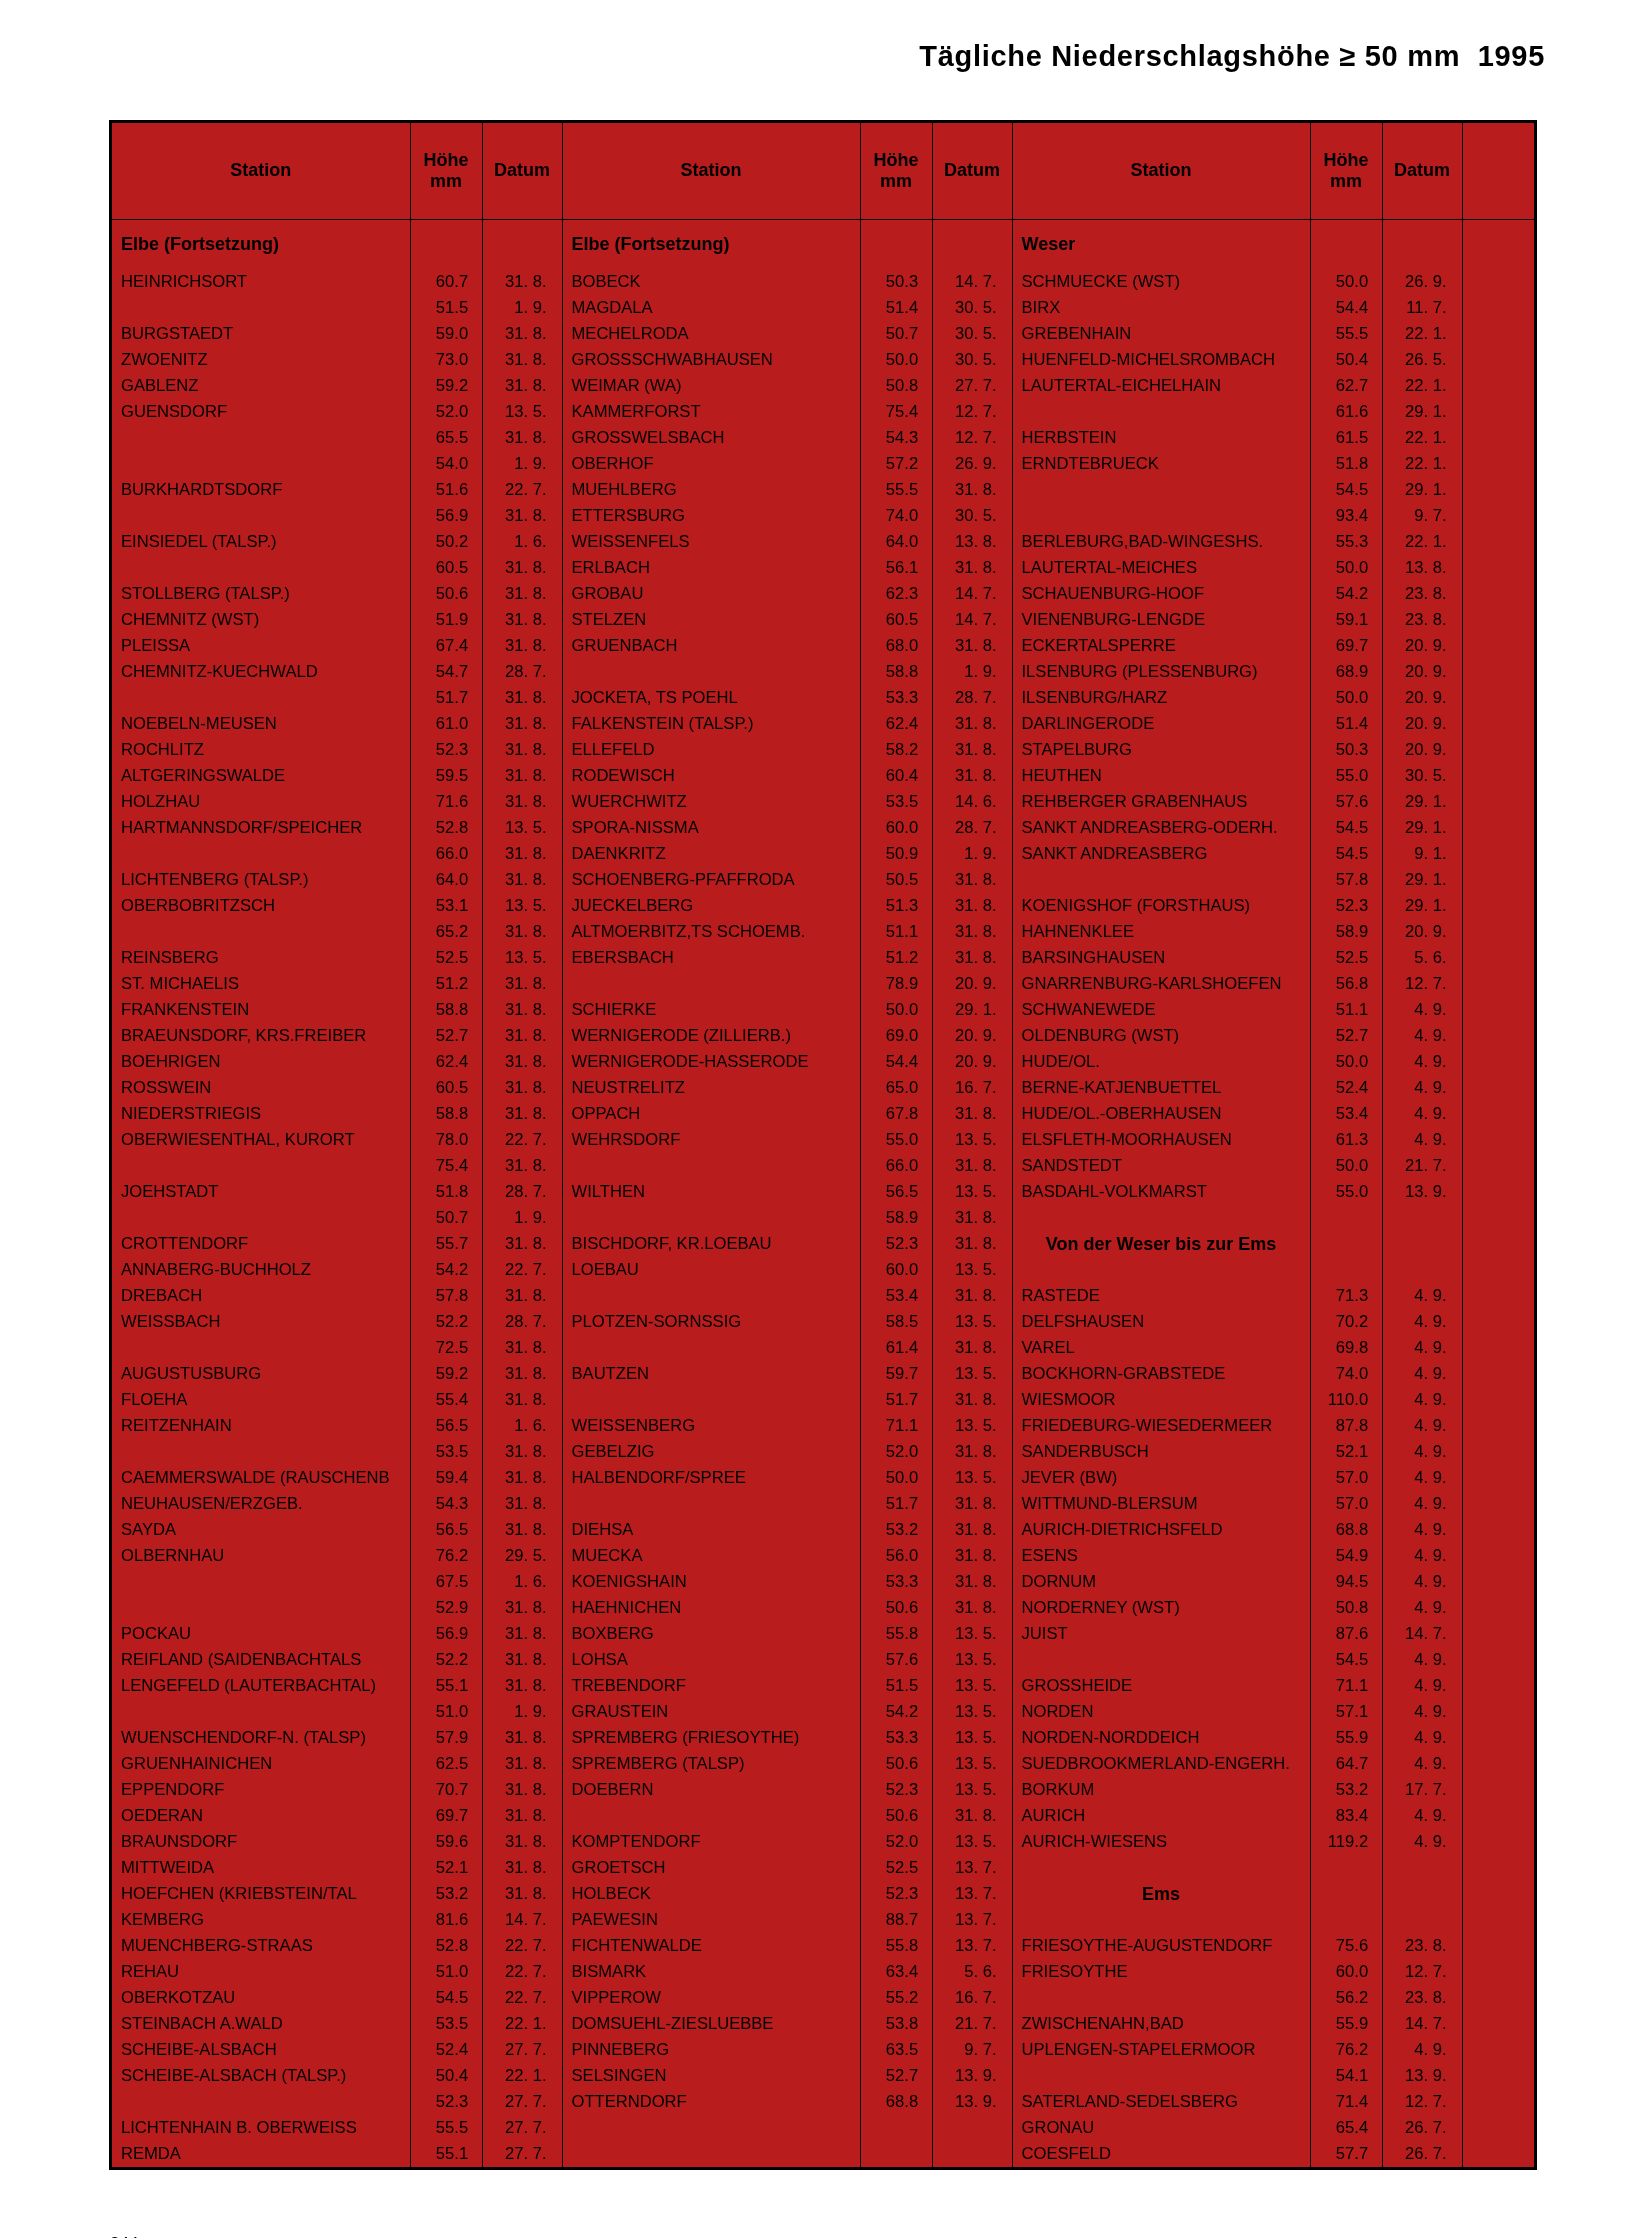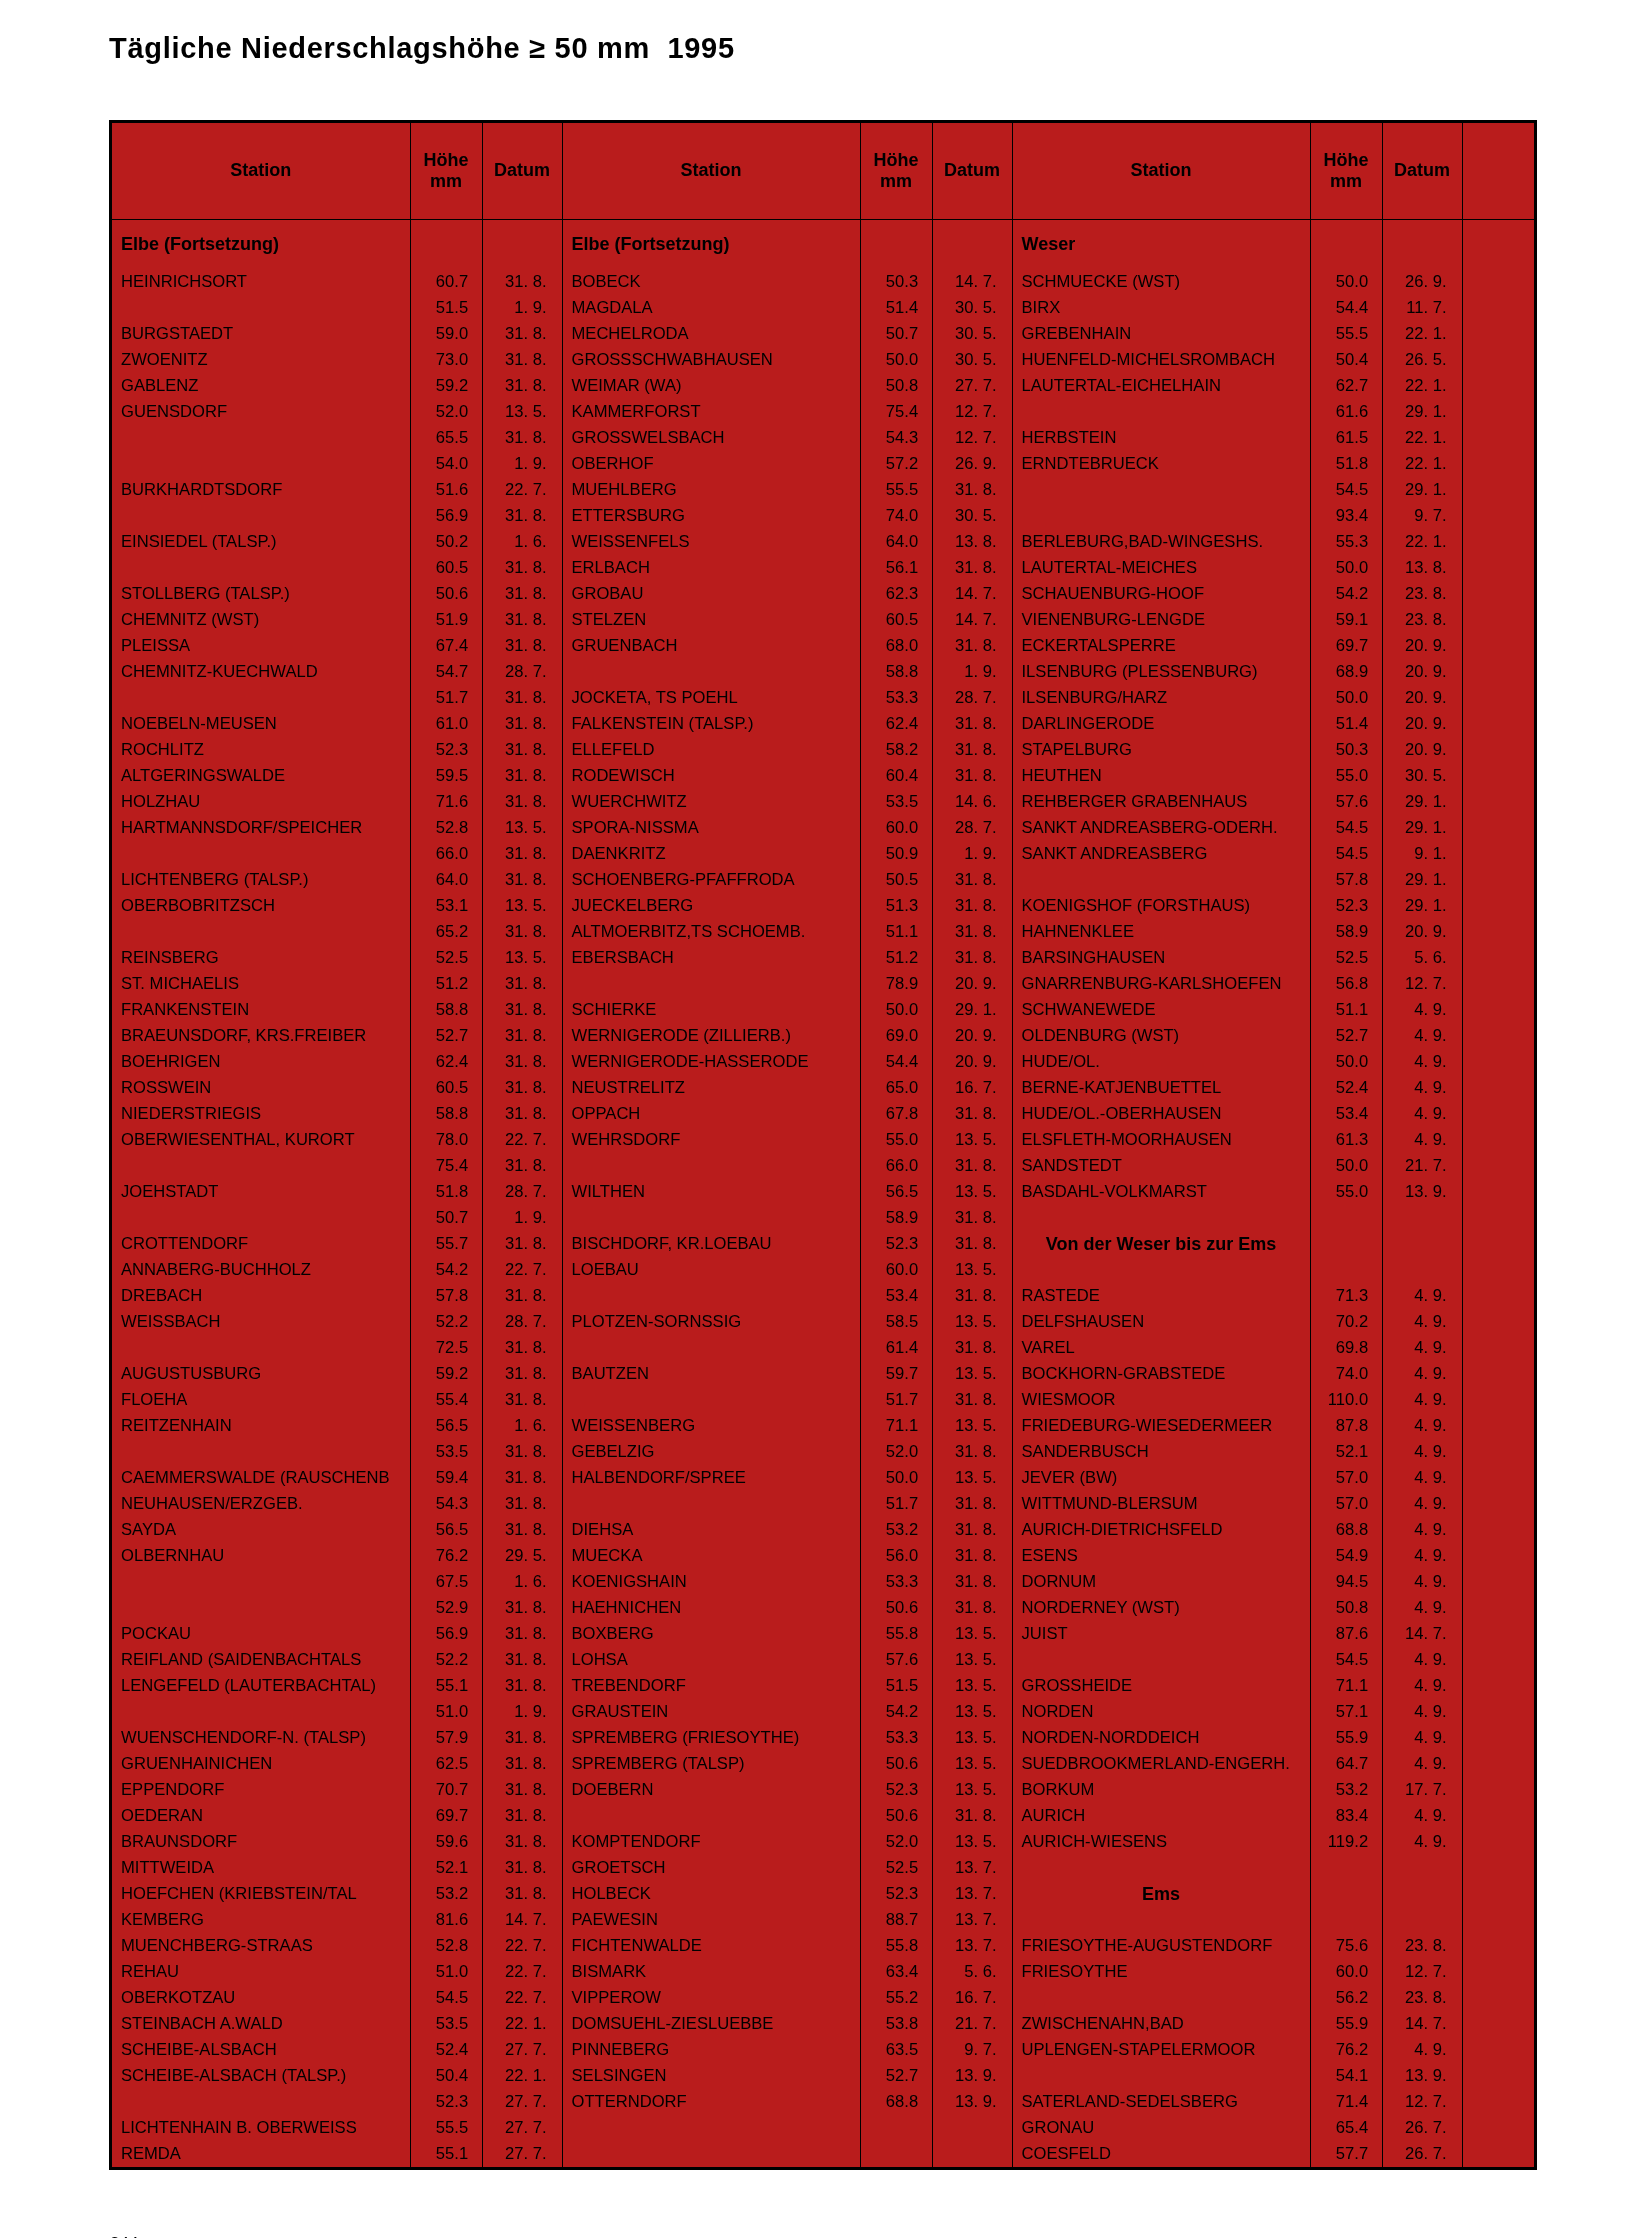--- a/index.html
+++ b/index.html
@@ -10,22 +10,22 @@
     background: #ffffff;
     color: #000000;
     font-family: "Liberation Sans", sans-serif;
     position: relative;
   }
   .title {
     position: absolute;
     top: 32px;
     left: 109px;
     width: 1428px;
-    margin: 0;
-    text-align: left;
+    margin: 8px;
+    text-align: right;
     font-size: 29px;
     font-weight: 700;
     letter-spacing: 0.7px;
     white-space: pre;
   }
   .frame {
     position: absolute;
     top: 120px;
     left: 109px;
     width: 1428px;

